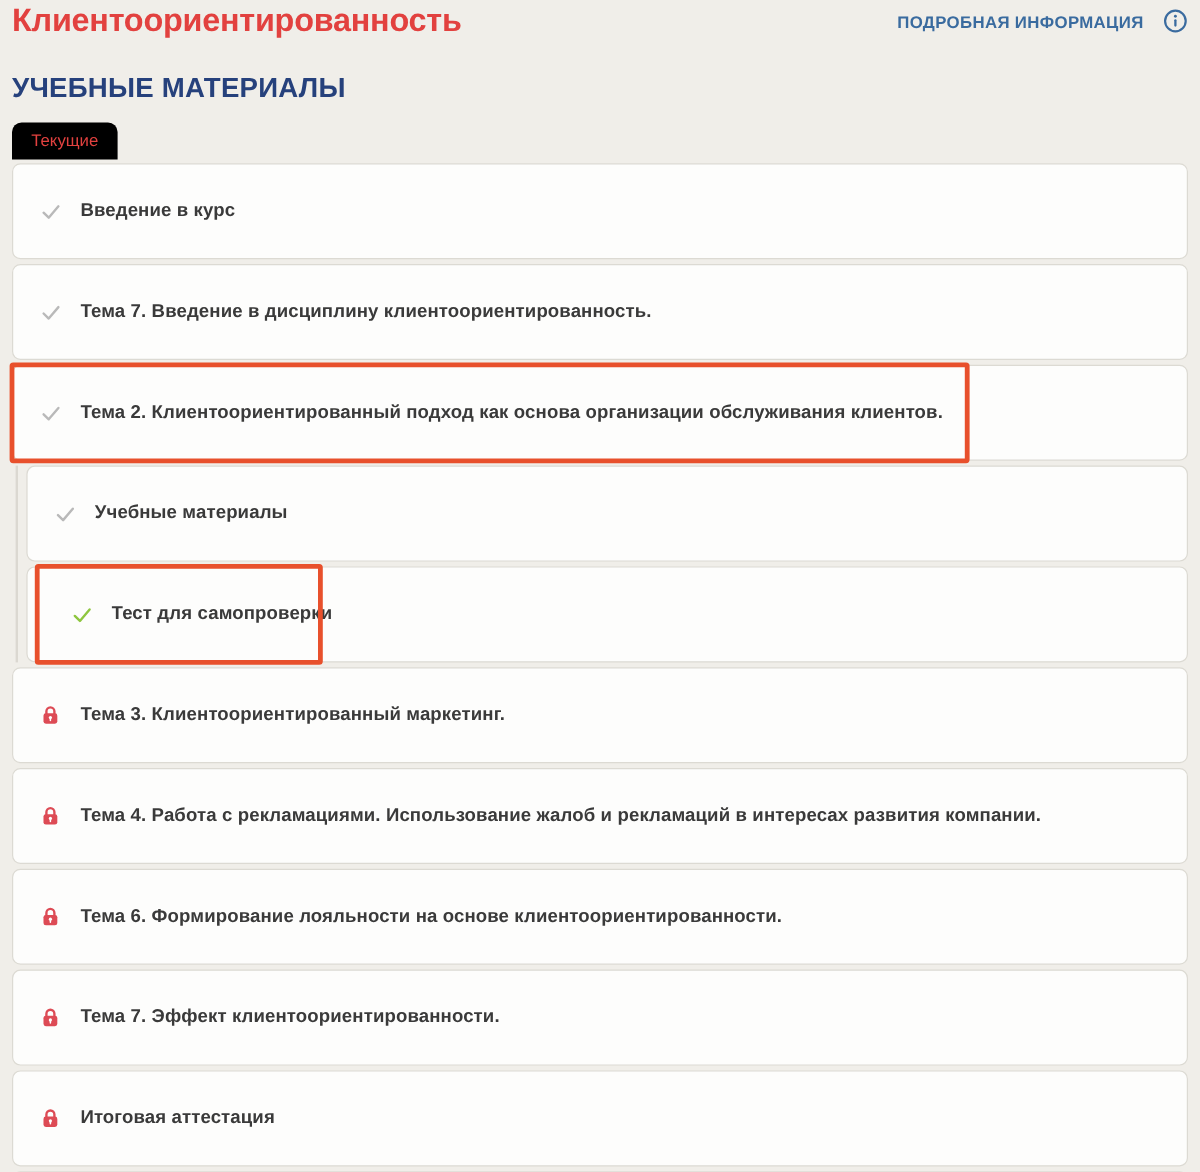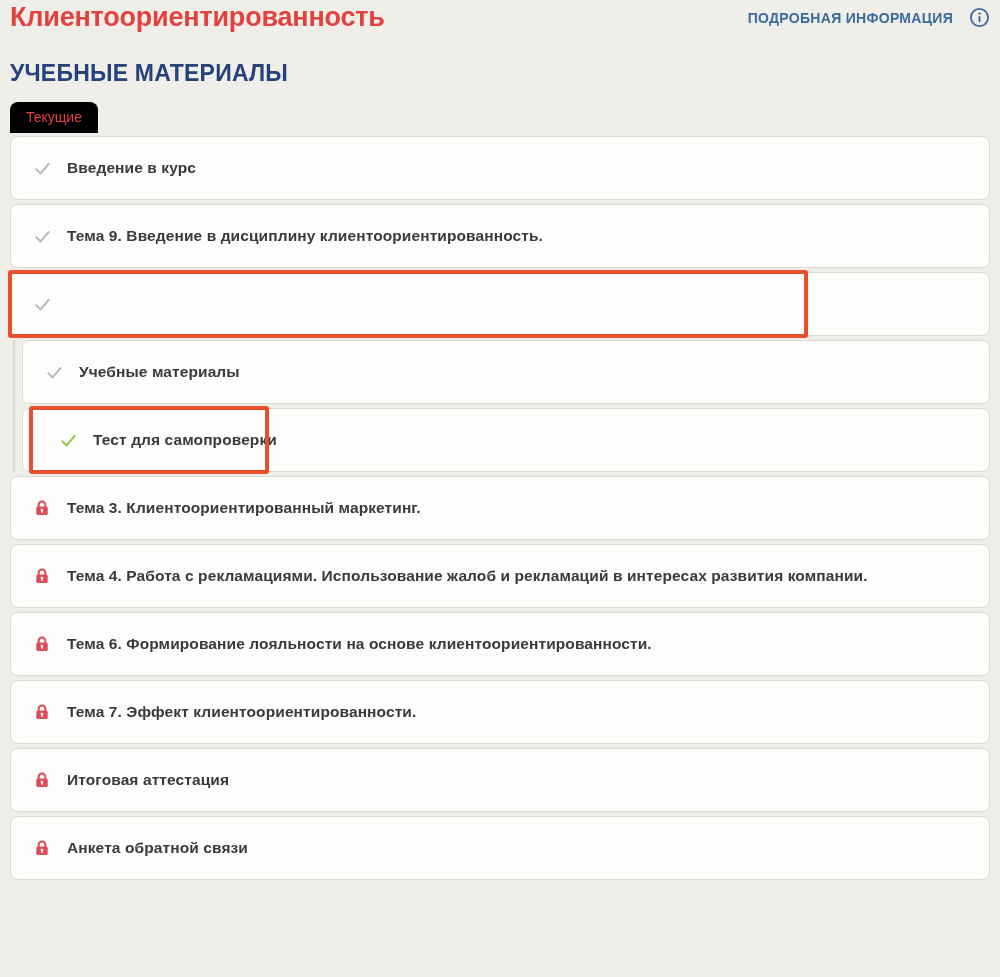--- a/index.html
+++ b/index.html
@@ -58,21 +58,21 @@
     font-size: 14px;
     color: #e2413f;
     cursor: pointer;
   }
 
   
   .list { margin-top: 3px; }
   .card {
     position: relative;
     box-sizing: border-box;
-    height: 64px;
+    height: 80px;
     margin-bottom: 4px;
     background: #fdfdfc;
     border: 1px solid #dcdad3;
     border-radius: 7px;
     display: flex;
     align-items: center;
     gap: 15px;
     padding: 0 20px 0 21px;
     cursor: pointer;
   }
@@ -173,29 +173,30 @@
       </span>
       <span class="item-label">Введение в курс</span>
     </div>
 
     <div class="card">
       <span class="icon-cell">
         <svg width="19" height="19" viewBox="0 0 20 20" stroke="#b9b9b9">
             <use href="#check-shape"></use>
           </svg>
       </span>
-      <span class="item-label">Тема 9. Введение в дисциплину клиентоориентированность.</span>
+      <span class="item-label">Тема 7. Введение в дисциплину клиентоориентированность.</span>
     </div>
 
     <div class="card">
       <span class="icon-cell">
         <svg width="19" height="19" viewBox="0 0 20 20" stroke="#b9b9b9">
             <use href="#check-shape"></use>
           </svg>
       </span>
+      <span class="item-label">Тема 2. Клиентоориентированный подход как основа организации обслуживания клиентов.</span>
       <div class="annotation topic2"></div>
     </div>
 
     <div class="sub-wrap">
       <div class="card">
         <span class="icon-cell">
           <svg width="19" height="19" viewBox="0 0 20 20" stroke="#b9b9b9">
               <use href="#check-shape"></use>
             </svg>
         </span>

